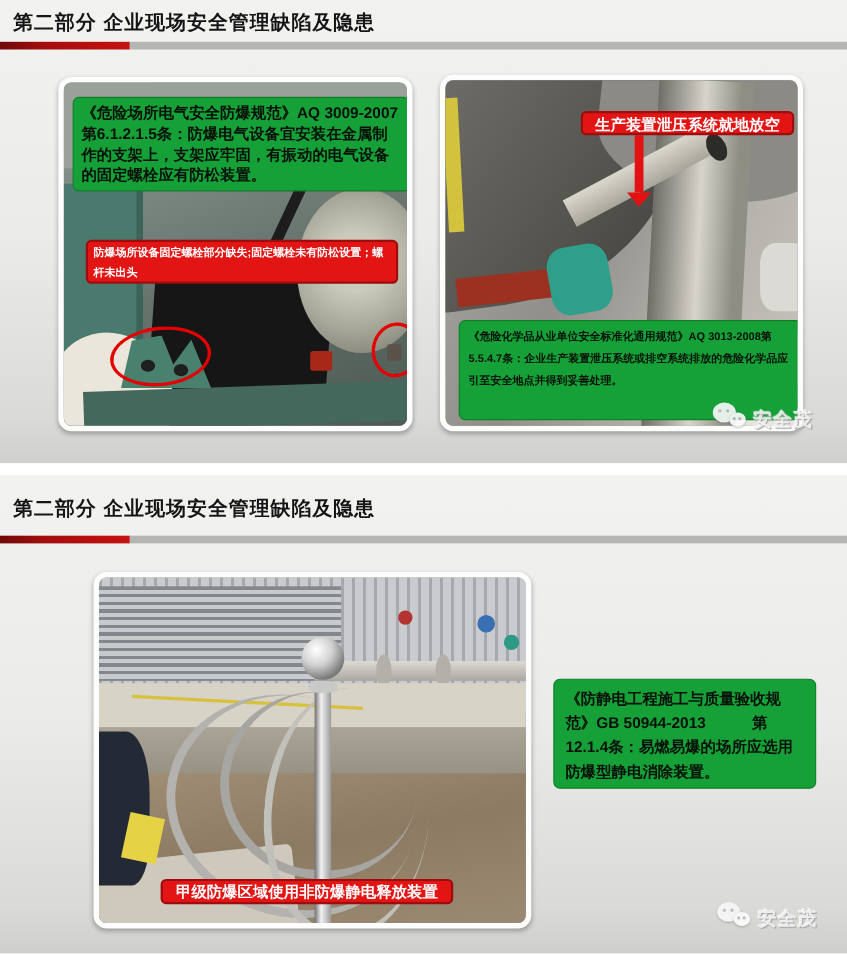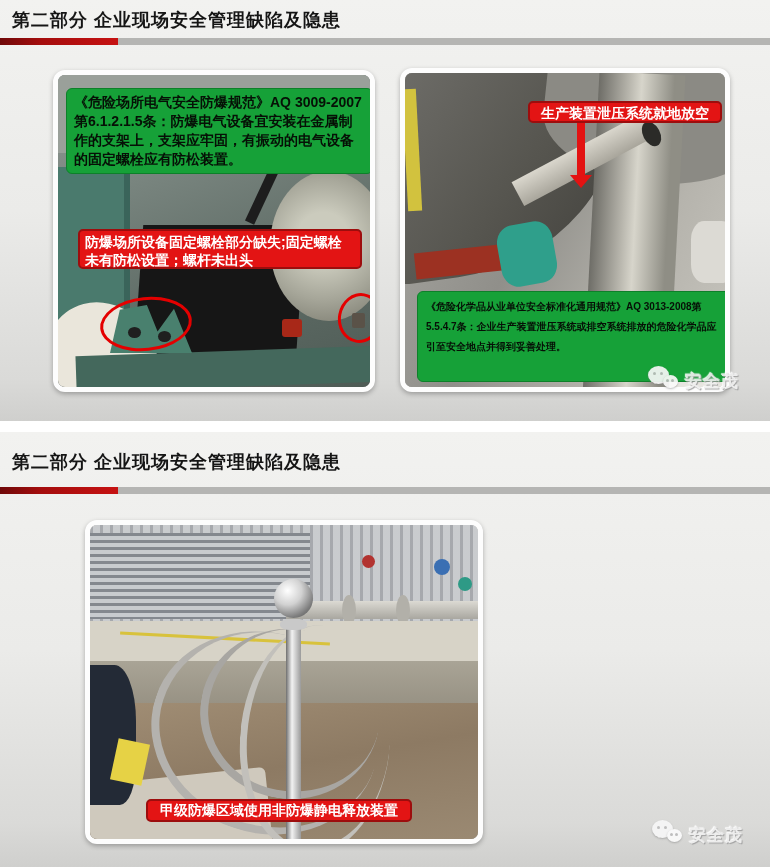--- a/index.html
+++ b/index.html
@@ -46,22 +46,22 @@
   .pa-cable  { left:206px; top:60px; width:10px; height:92px; background:#1d1d1d; transform:rotate(25deg); }
   .pa-brk    { left:52px; top:230px; width:82px; height:48px; background:#49806e;
                clip-path:polygon(0 100%,12% 10%,45% 0,58% 55%,78% 8%,100% 100%); }
   .pa-hole1  { left:70px; top:252px; width:13px; height:11px; background:#1f1f1f; border-radius:50%; }
   .pa-hole2  { left:100px; top:256px; width:13px; height:11px; background:#1f1f1f; border-radius:50%; }
   .pa-red    { left:224px; top:244px; width:20px; height:18px; background:#a82818; border-radius:3px; }
   .pa-bolt   { left:294px; top:238px; width:13px; height:15px; background:#5a5248; border-radius:2px; }
 
   .gbox-a { left:8px; top:13px; width:307px; height:86px; padding:4px 7px;
             font-size:14px; line-height:19px; }
-  .rbox-a { left:20px; top:154px; width:284px; height:40px; padding:2px 5px;
-            font-size:14px; line-height:18px; text-align:left; }
+  .rbox-a { left:20px; top:143px; width:284px; height:40px; padding:2px 5px;
+            font-size:10px; line-height:18px; text-align:left; }
   .ellipse { position:absolute; border:3px solid #e40000; border-radius:50%; z-index:8; }
   .ell-1 { left:42px; top:222px; width:92px; height:54px; transform:rotate(-6deg); }
   .ell-2 { left:280px; top:218px; width:44px; height:50px; transform:rotate(10deg); }
 
   
   .photo-b { left:400px; top:68px; width:330px; height:324px; }
   .pb-base { left:0; top:0; width:330px; height:324px;
              background:linear-gradient(115deg,#aaa9a4 0%,#908f8a 40%,#b6b4ad 70%,#c9c7c0 100%); }
   .pb-sky1 { left:248px; top:228px; width:92px; height:100px; background:#e7e5e0; border-radius:30%; }
   .pb-sky2 { left:286px; top:148px; width:44px; height:62px; background:#dcdad4; border-radius:30%; }
@@ -237,20 +237,21 @@
       <div class="art pc-wire"></div>
       <div class="art pc-hose1"></div>
       <div class="art pc-hose2"></div>
       <div class="art pc-hose3"></div>
       <div class="art pc-pole"></div>
       <div class="art pc-collar"></div>
       <div class="art pc-ball"></div>
       <div class="rbox rbox-c">甲级防爆区域使用非防爆静电释放装置</div>
     </figure>
 
+    <div class="gbox gbox-c">《防静电工程施工与质量验收规范》GB 50944-2013　　　第12.1.4条：易燃易爆的场所应选用防爆型静电消除装置。</div>
 
     <div class="watermark wm-2">
       <span class="wm-icon">
         <span class="wm-bub-big">
             <span class="wm-eye" style="left:5px;top:6px;"></span>
             <span class="wm-eye" style="left:12px;top:6px;"></span>
           </span>
         <span class="wm-bub-sm">
             <span class="wm-eye" style="left:3px;top:4px;"></span>
             <span class="wm-eye" style="left:8px;top:4px;"></span>

